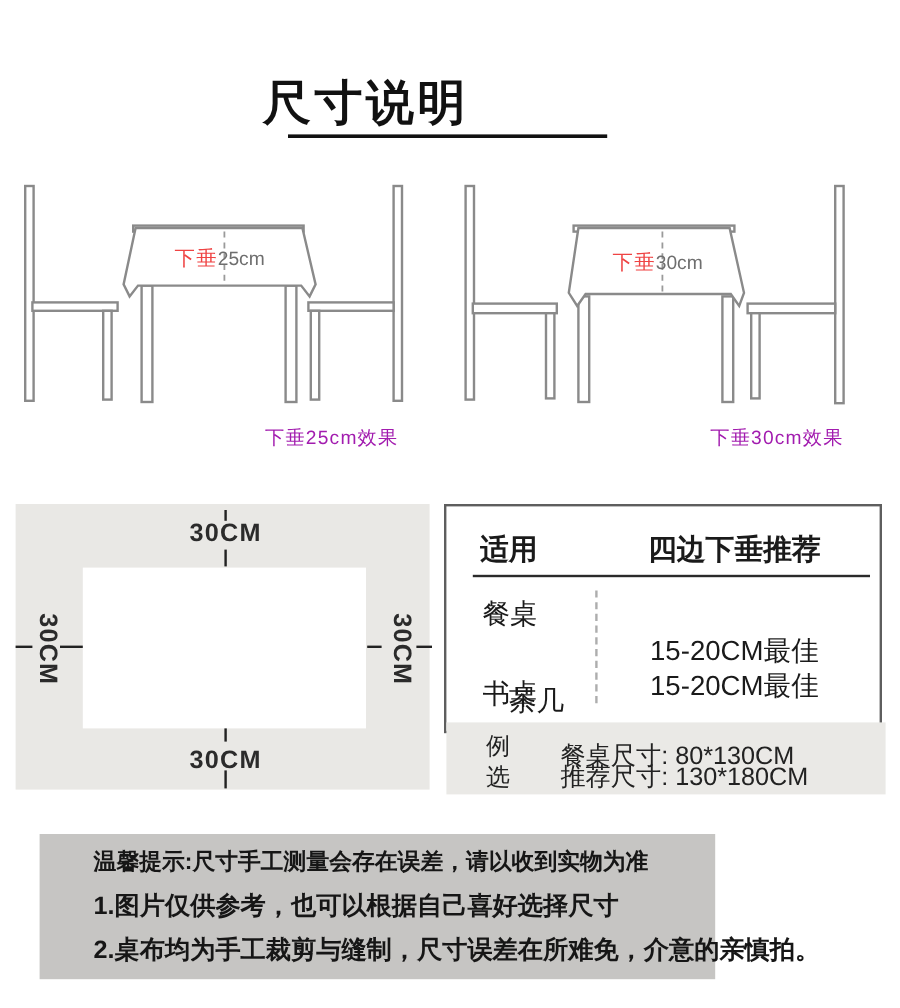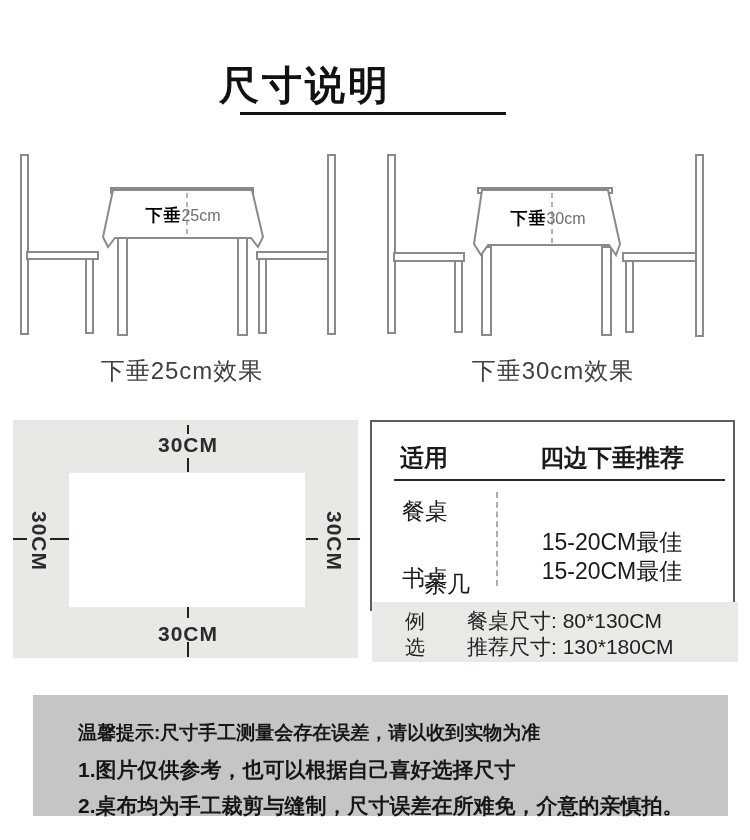--- a/index.html
+++ b/index.html
@@ -13,23 +13,23 @@
   
   .title {
     left:0; top:58px; width:610px; text-align:center;
     font-size:40px; font-weight:bold; color:#111; letter-spacing:3px;
   }
   .title-underline { left:240px; top:112px; width:266px; height:3px; background:#111; }
 
   
   .illus { overflow:visible; }
   .drape-label { text-align:center; white-space:nowrap; }
-  .drape-bold { font-size:17px; font-weight:bold; color:#000000; letter-spacing:1px; }
+  .drape-bold { font-size:17px; font-weight:normal; color:#ef4444; letter-spacing:1px; }
   .drape-val  { font-size:16px; color:#6e6e6e; }
-  .caption { text-align:center; font-size:24px; color:#404040; letter-spacing:1px; }
+  .caption { text-align:right; font-size:16px; color:#a21caf; letter-spacing:1px; }
 
   
   .diagram { left:13px; top:420px; width:345px; height:238px; background:#e9e8e5; }
   .diagram-inner { left:56px; top:53px; width:236px; height:134px; background:#ffffff; }
   .dash-v { width:2px; background:#222; }
   .dash-h { height:2px; background:#222; }
   .dim-label {
     width:80px; text-align:center; font-size:21px; font-weight:bold;
     color:#2b2b2b; letter-spacing:1px;
   }
@@ -42,21 +42,21 @@
   .rec-divider { left:124px; top:70px; height:94px; width:0; border-left:2px dashed #adadad; }
   .rec-row-label { font-size:23px; color:#1a1a1a; white-space:nowrap; }
   .rec-row-value { width:230px; text-align:center; font-size:23px; color:#1a1a1a; white-space:nowrap; }
 
   
   .example { left:372px; top:602px; width:366px; height:60px; background:#eae9e6; }
   .example-key { font-size:20px; color:#222; }
   .example-line { font-size:21px; color:#222; white-space:nowrap; }
 
   
-  .tips { left:33px; top:695px; width:695px; height:121px; background:#c6c5c3; padding:25px 0 0 45px; }
+  .tips { left:33px; top:695px; width:563px; height:121px; background:#c6c5c3; padding:10px 0 0 45px; }
   .tips-line1 { font-size:19px; font-weight:bold; color:#161616; margin-bottom:10px; white-space:nowrap; }
   .tips-line  { font-size:21px; font-weight:bold; color:#161616; margin-bottom:8px; white-space:nowrap; }
 
   svg { display:block; }
 </style>
 </head>
 <body>
 
 <div class="abs title">尺寸说明</div>
 <div class="abs title-underline"></div>
@@ -146,21 +146,21 @@
   <div class="abs rec-row-label" style="left:30px; top:105px;margin-top:36px;">书桌</div>
   <div class="abs rec-row-value" style="left:125px; top:105px;">15-20CM最佳</div>
 
   <div class="abs rec-row-label" style="left:30px; top:147px;margin-left:22px;">茶几</div>
   <div class="abs rec-row-value" style="left:125px; top:134px;">15-20CM最佳</div>
 </div>
 
 <div class="abs example">
   <div class="abs example-key" style="left:33px; top:6px;">例</div>
   <div class="abs example-key" style="left:33px; top:32px;">选</div>
-  <div class="abs example-line" style="left:95px; top:5px;text-align:center;">餐桌尺寸: 80*130CM</div>
+  <div class="abs example-line" style="left:95px; top:14px;text-align:center;">餐桌尺寸: 80*130CM</div>
   <div class="abs example-line" style="left:95px; top:31px;">推荐尺寸: 130*180CM</div>
 </div>
 
 <div class="abs tips">
   <div class="tips-line1">
     <span>温馨提示:</span><span>尺寸手工测量会存在误差，请以收到实物为准</span>
   </div>
   <div class="tips-line">1.图片仅供参考，也可以根据自己喜好选择尺寸</div>
   <div class="tips-line">2.桌布均为手工裁剪与缝制，尺寸误差在所难免，介意的亲慎拍。</div>
 </div>

